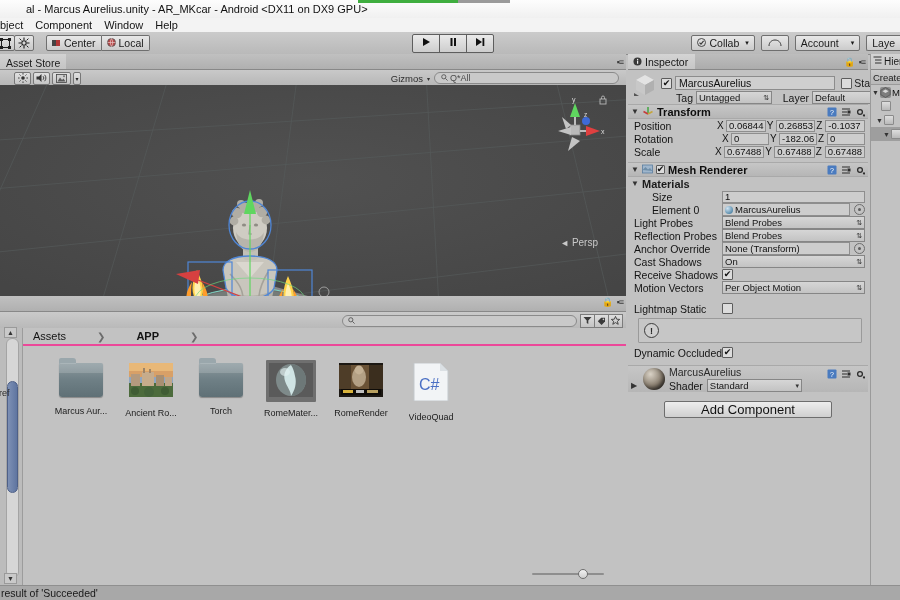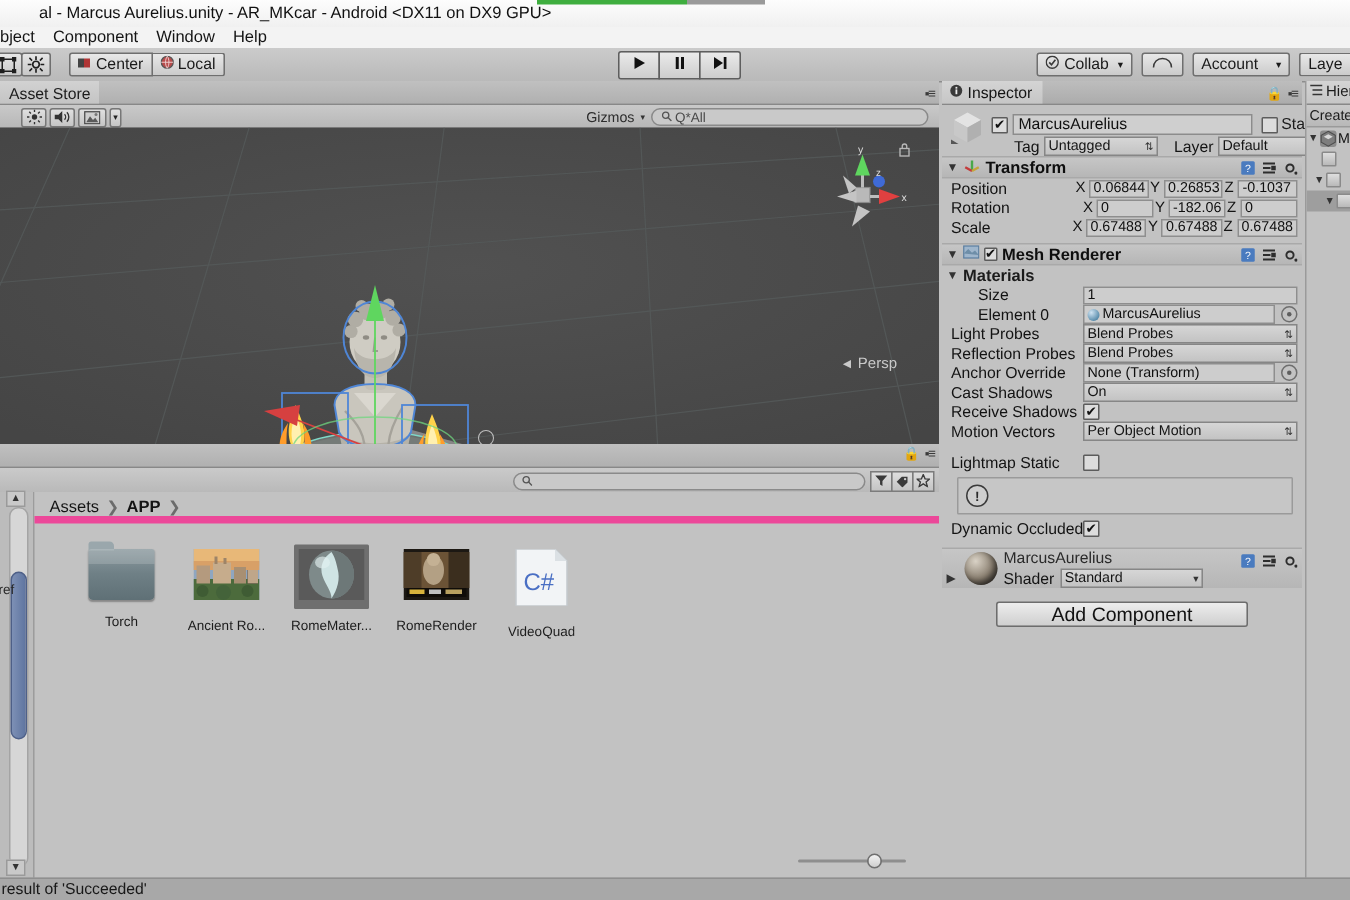--- a/index.html
+++ b/index.html
@@ -132,23 +132,24 @@
   .proj-body{
     position:absolute;left:0;top:32px;width:626px;height:258px;
     background:#c2c2c2;
   }
   .proj-left{
     position:absolute;left:0;top:0;width:22px;height:258px;
     background:#bcbcbc;border-right:1px solid #9c9c9c;
   }
   .proj-right{position:absolute;left:23px;top:0;width:603px;height:258px;}
   .breadcrumb{
-    height:16px;display:flex;align-items:flex-end;
+    height:16px;display:flex;align-items:center;
     background:#c2c2c2;padding-left:10px;font-size:11px;color:#141414;
-    border-bottom:5px solid #ec4899;
+    border-bottom:2px solid #ec4899;
+    gap:26px;
   }
   .bc-sep{color:#6b6b6b;margin:0 5px;font-size:10px;}
   .bc-item{white-space:nowrap;}
   .bc-item.bold{font-weight:bold;}
   .asset-grid{display:flex;padding:14px 0 0 30px;gap:14px;}
   .asset{width:56px;display:flex;flex-direction:column;align-items:center;}
   .asset .lbl{
     margin-top:6px;font-size:9px;color:#1c1c1c;text-align:center;
     white-space:nowrap;overflow:hidden;max-width:58px;
   }
@@ -711,26 +712,25 @@
       <div class="proj-right">
         <div class="breadcrumb">
           <span class="bc-item">Assets</span>
           <span class="bc-sep">❯</span>
           <span class="bc-item bold">APP</span>
           <span class="bc-sep">❯</span>
         </div>
 
         <div class="asset-grid">
 
-
           <div class="asset">
             <div class="thumbwrap">
               <div class="folder"></div>
             </div>
-            <div class="lbl">Torch</div>
+            <div class="lbl">Marcus Aur...</div>
           </div>
 
           <div class="asset">
             <div class="thumbwrap">
               <svg width="44" height="34">
                 <rect width="44" height="34" fill="#8fa6c0"></rect>
                 <rect y="0" width="44" height="11" fill="#e8b878"></rect>
                 <rect y="8" width="44" height="6" fill="#d8a067"></rect>
                 <rect y="20" width="44" height="14" fill="#4c6b3c"></rect>
                 <rect x="2" y="11" width="9" height="12" fill="#b49a7e"></rect>
@@ -739,20 +739,27 @@
                 <rect x="36" y="14" width="7" height="9" fill="#bfa customer"></rect>
                 <rect x="36" y="14" width="7" height="9" fill="#bfa68a"></rect>
                 <rect x="14" y="5" width="2" height="5" fill="#9d8468"></rect>
                 <rect x="20" y="6" width="2" height="4" fill="#9d8468"></rect>
                 <circle cx="6" cy="28" r="4" fill="#3f5c34"></circle>
                 <circle cx="20" cy="29" r="5" fill="#44633a"></circle>
                 <circle cx="36" cy="28" r="4" fill="#3f5c34"></circle>
               </svg>
             </div>
             <div class="lbl">Ancient Ro...</div>
+          </div>
+
+          <div class="asset">
+            <div class="thumbwrap">
+              <div class="folder"></div>
+            </div>
+            <div class="lbl">Torch</div>
           </div>
 
           <div class="asset selected">
             <div class="thumbwrap" style="background:#6f6f6f;">
               <svg width="44" height="34">
                 <rect width="44" height="34" fill="#5a5a5a"></rect>
                 <ellipse cx="22" cy="17" rx="15" ry="16" fill="#7e8a8a"></ellipse>
                 <path d="M22,1 C30,1 37,8 37,17 C37,26 30,33 22,33 Z" fill="#6d7878"></path>
                 <path d="M22,2 C16,6 14,12 16,18 C18,24 22,28 22,33 C26,27 28,20 26,13 C25,8 24,5 22,2Z" fill="#cfe4e4"></path>
                 <ellipse cx="16" cy="9" rx="5" ry="4" fill="#e2f0f0" opacity="0.65"></ellipse>

